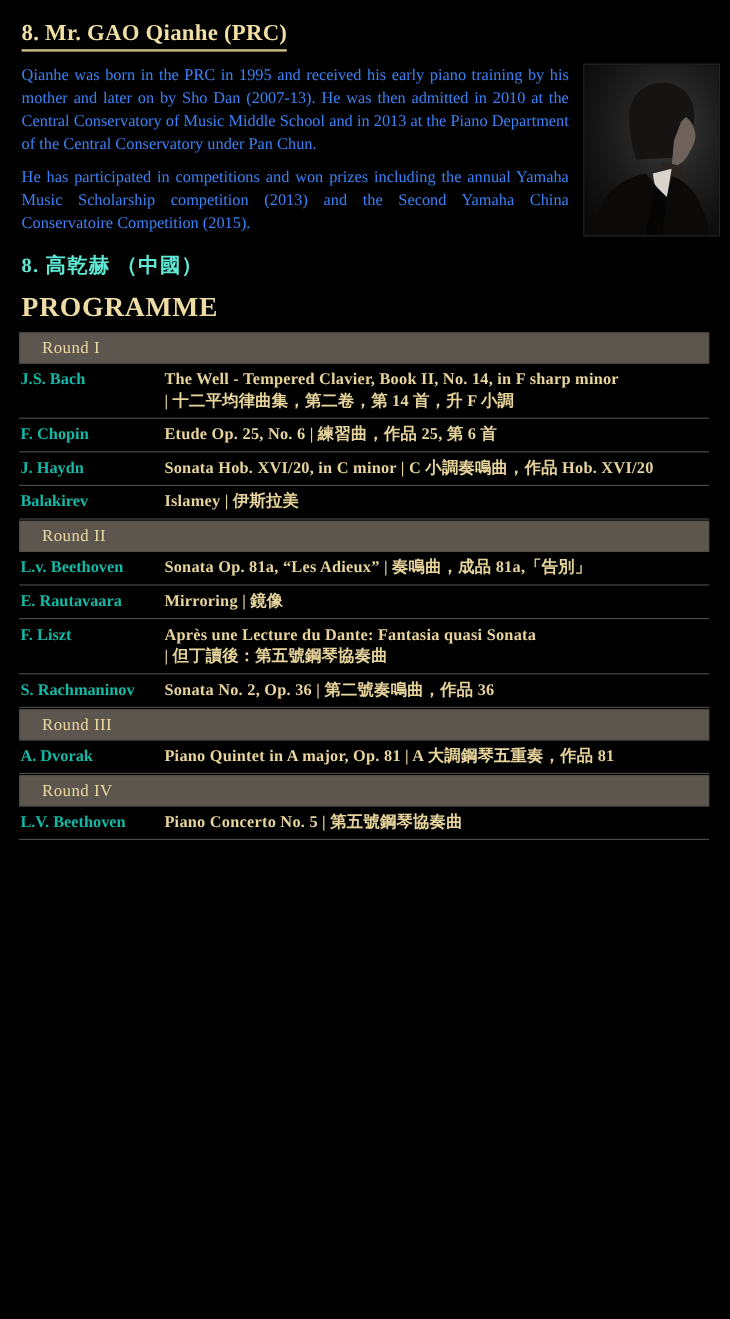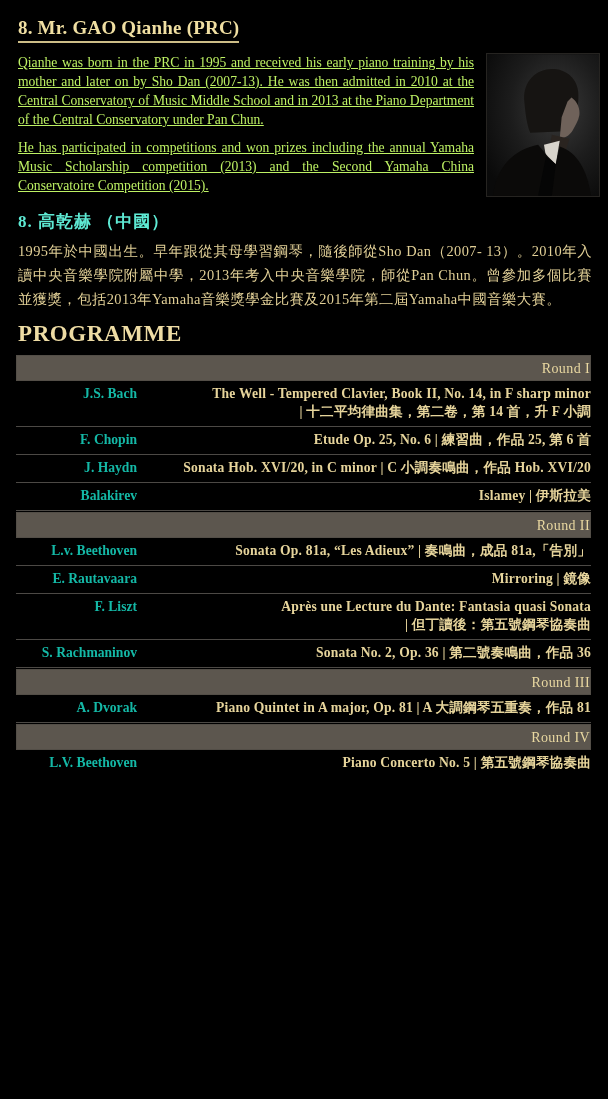--- a/index.html
+++ b/index.html
@@ -46,42 +46,41 @@
     border: 1px solid #262421;
     box-sizing: border-box;
     background: #0b0b0b;
   }
   .photo-frame svg { display: block; width: 100%; height: 100%; }
   .bio p {
     margin: 0 0 9px 0;
     font-size: 13.6px;
     line-height: 19px;
     text-align: justify;
-    color: #bef264;
-    text-decoration: underline;
+    color: #3b82f6;
   }
   .bio-zh {
     margin: 0 0 0 2px;
     font-size: 14.4px;
     line-height: 24px;
     text-align: justify;
     color: #e2d097;
     letter-spacing: 0.4px;
   }
 
   .programme-heading {
     margin: 10px 0 8px 2px;
     font-size: 23px;
     font-weight: bold;
     letter-spacing: 0.6px;
     color: #eedca4;
   }
 
   
-  .programme-table { width: 575px; text-align: right; }
+  .programme-table { width: 575px; }
   .round-bar {
     height: 26px;
     line-height: 26px;
     margin-top: 1px;
     background: #5c564e;
     border: 1px solid #534e47;
     box-sizing: border-box;
     padding-left: 18px;
     font-size: 14px;
     color: #e9d8a1;
@@ -141,21 +140,20 @@
           <path d="M6,144 C10,112 30,96 52,92 L62,104 L70,112 L74,94 C92,100 102,118 106,144 Z" fill="#0b0a09"></path>
           <path d="M60,104 L70,112 L66,144 L52,144 Z" fill="#050505"></path>
         </svg>
       </div>
       <p>Qianhe was born in the PRC in 1995 and received his early piano training by his mother and later on by Sho Dan (2007-13). He was then admitted in 2010 at the Central Conservatory of Music Middle School and in 2013 at the Piano Department of the Central Conservatory under Pan Chun.</p>
       <p>He has participated in competitions and won prizes including the annual Yamaha Music Scholarship competition (2013) and the Second Yamaha China Conservatoire Competition (2015).</p>
     </div>
 
     <h2 class="title-zh">8. 高乾赫 （中國）</h2>
 
-    <p class="bio-zh">1995年於中國出生。早年跟從其母學習鋼琴，隨後師從Sho Dan（2007- 13）。2010年入讀中央音樂學院附屬中學，2013年考入中央音樂學院，師從Pan Chun。曾參加多個比賽並獲獎，包括2013年Yamaha音樂獎學金比賽及2015年第二屆Yamaha中國音樂大賽。</p>
 
     <h2 class="programme-heading">PROGRAMME</h2>
 
     <div class="programme-table">
 
       <div class="round-bar">
         <span>Round I</span>
       </div>
       <div class="prog-row">
         <div class="composer">J.S. Bach</div>

